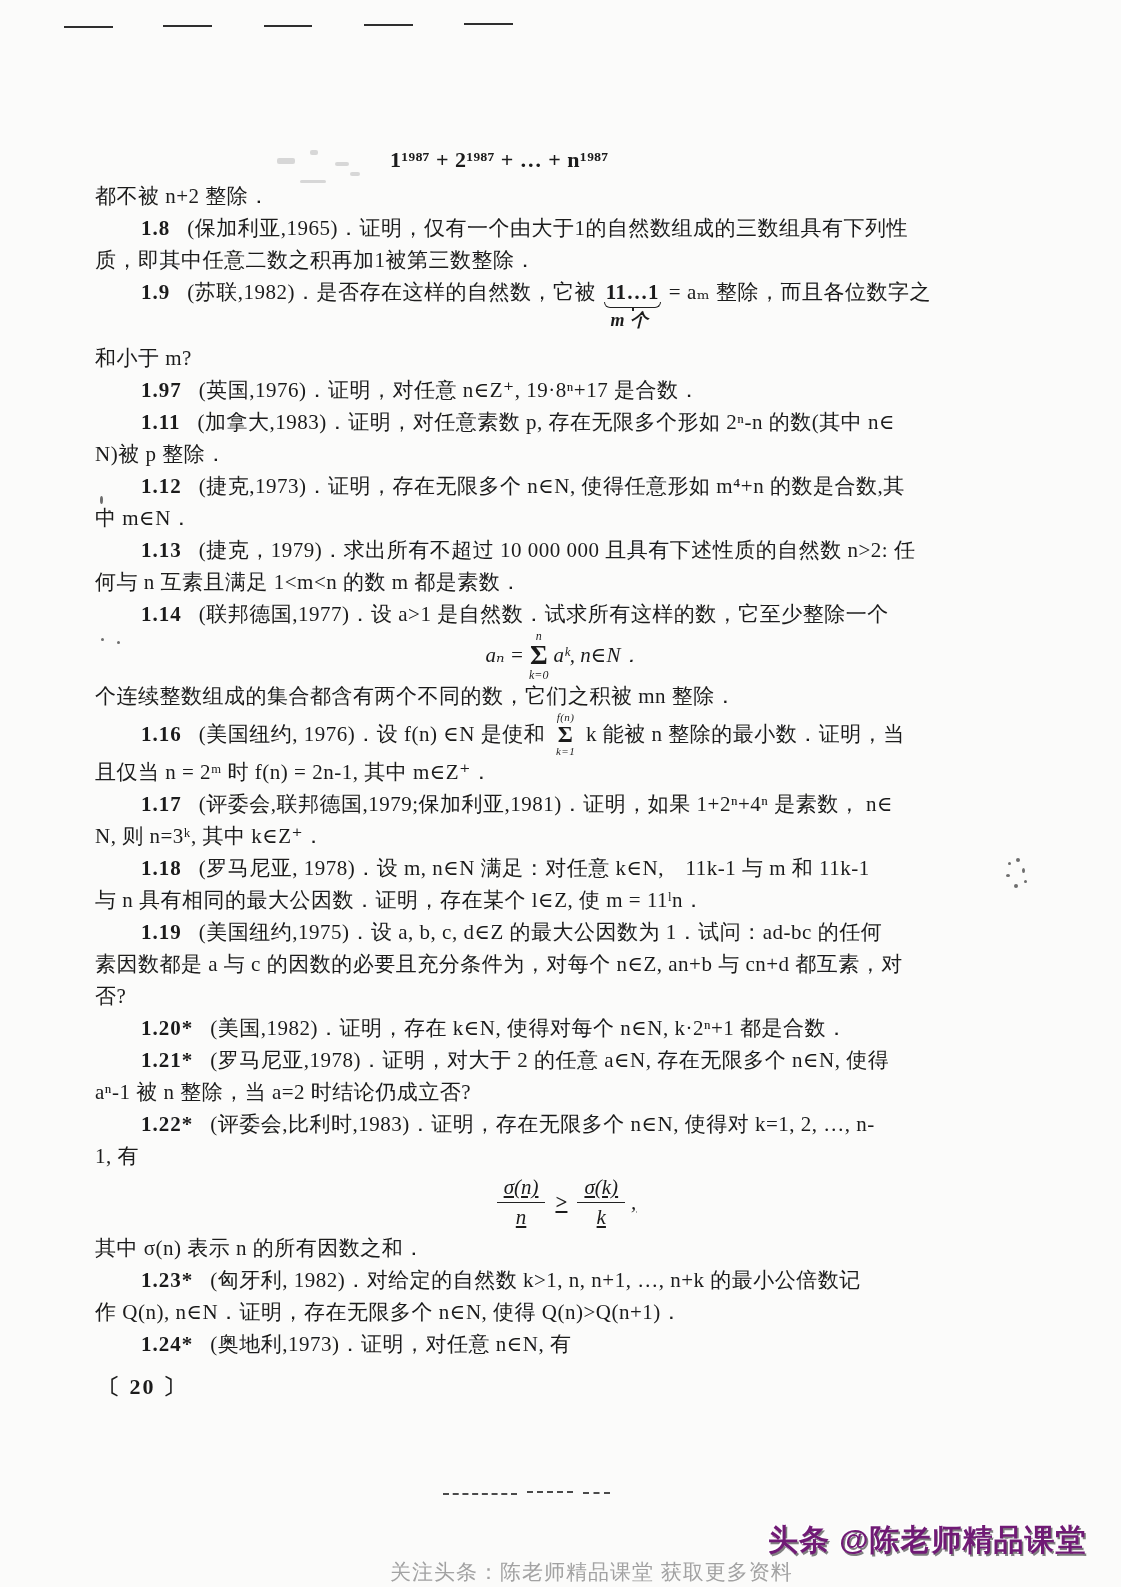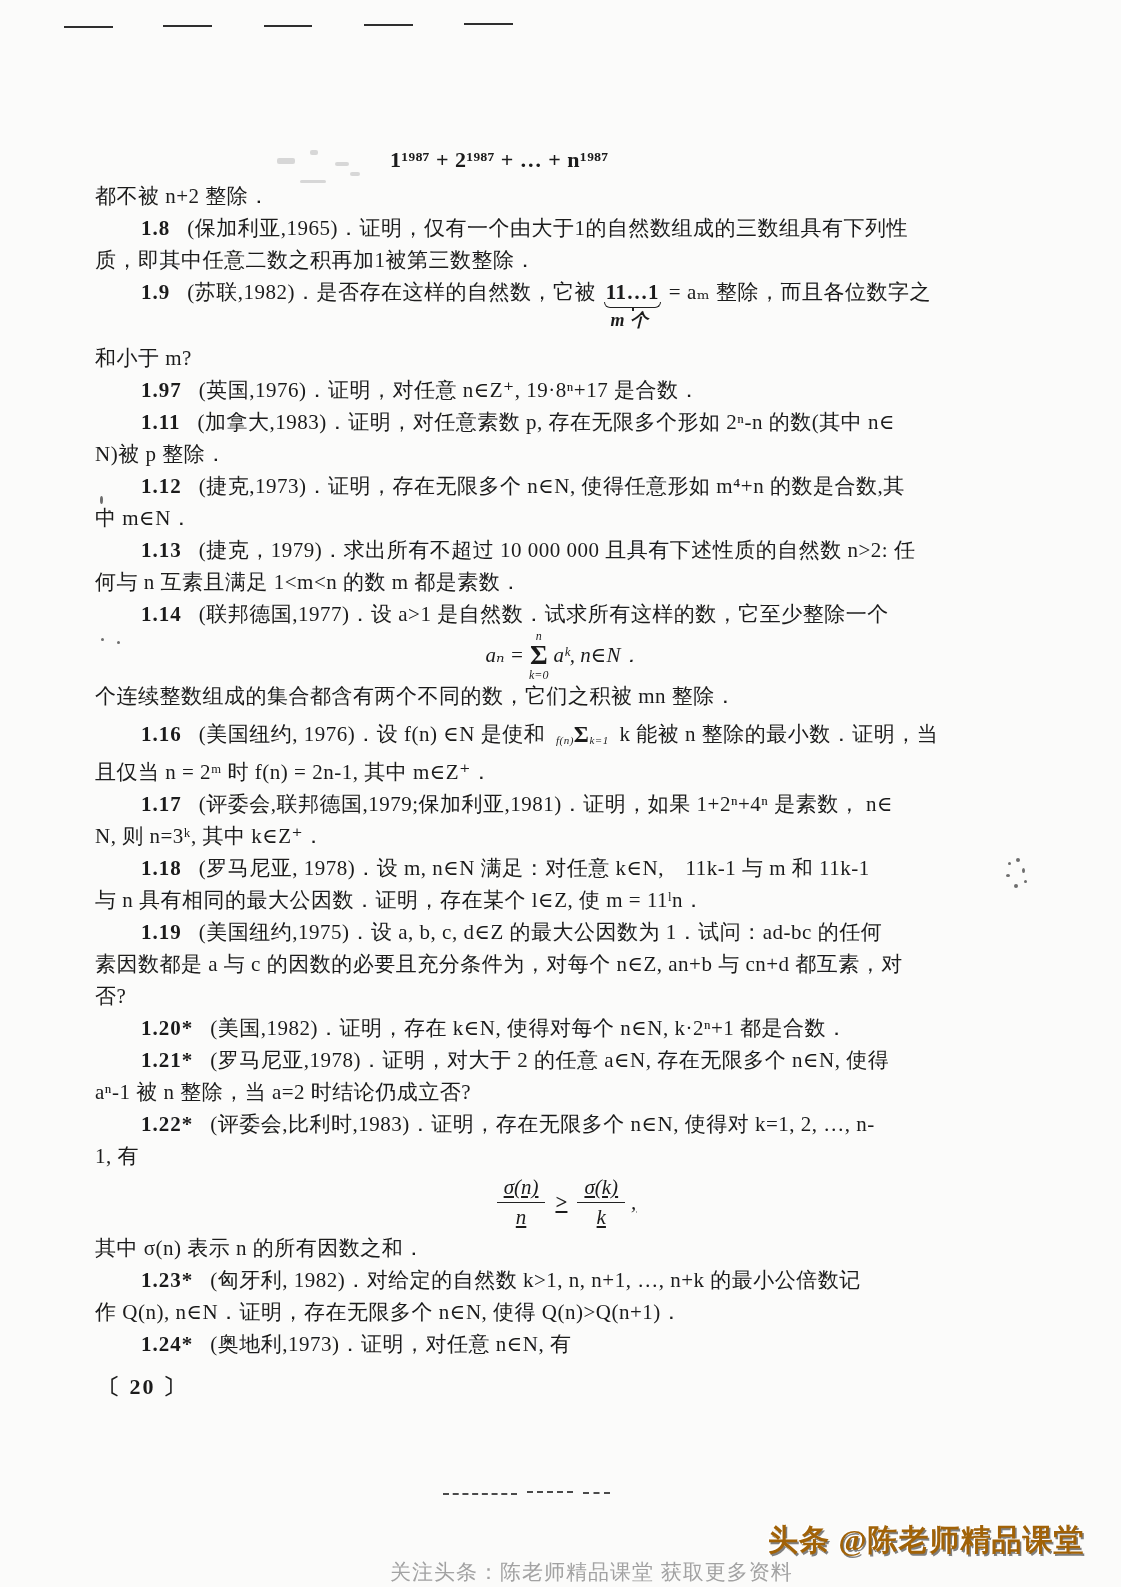--- a/index.html
+++ b/index.html
@@ -29,41 +29,41 @@
           font-size:18px;font-style:italic;line-height:20px;}
   
   .fblock{display:flex;justify-content:center;align-items:center;
           font-size:21px;font-style:italic;}
   .fb-an{height:50px;}
   .bigsum{display:inline-flex;flex-direction:column;align-items:center;
           line-height:1;vertical-align:middle;margin:0 5px;}
   .bigsum .stop{font-size:12px;font-style:italic;}
   .bigsum .ssym{font-size:27px;font-style:normal;font-weight:600;line-height:1;}
   .bigsum .sbot{font-size:12px;font-style:italic;}
-  .isum{display:inline-flex;flex-direction:row;align-items:flex-end;
+  .isum{display:inline-flex;flex-direction:column;align-items:center;
         line-height:1;vertical-align:middle;margin:0 5px;position:relative;top:-2px;font-family:Liberation Serif, serif;}
   .isum .stop{font-size:11px;font-style:italic;}
   .isum .ssym{font-size:23px;font-weight:600;line-height:1;}
   .isum .sbot{font-size:11px;font-style:italic;}
   .tall{height:44px;line-height:44px;}
   
   .fb-sig{height:60px;font-size:21px;text-decoration:underline;}
   .frac{display:inline-block;text-align:center;vertical-align:middle;
         line-height:1.15;margin:0 6px;}
   .frac .fnum{display:block;padding:0 7px 2px 7px;border-bottom:1.6px solid #222;}
   .frac .fden{display:block;padding-top:2px;}
   .rel{margin:0 4px;font-style:normal;font-weight:600;}
   .p9gap{margin-bottom:34px;}
   
   #pageno{position:absolute;left:98px;top:1372px;font-size:22px;font-weight:700;
           letter-spacing:2px;}
   
   #wm-stamp{position:absolute;left:768px;top:1520px;font-size:30px;font-weight:700;
-            font-family:Liberation Serif, serif;
-            color:#a16207;letter-spacing:1px;
+            font-family:Liberation Sans, sans-serif;
+            color:#701a75;letter-spacing:1px;
             text-shadow:-1.5px -1.5px 0 #ffffff,1.5px 1.5px 0 #7f7f7f;}
   #wm-footer{position:absolute;left:390px;top:1558px;font-size:21px;
              font-family:"Liberation Sans","DejaVu Sans",sans-serif;
              color:#a2a2a2;letter-spacing:1px;}
   
   .speck{position:absolute;background:#6d6d6d;border-radius:50%;}
   .dashfrag{position:absolute;height:0;border-top:2px dashed #4a4a4a;}
   .smudge{position:absolute;background:#b9b9b9;opacity:.55;border-radius:2px;}
 </style>
 </head>

